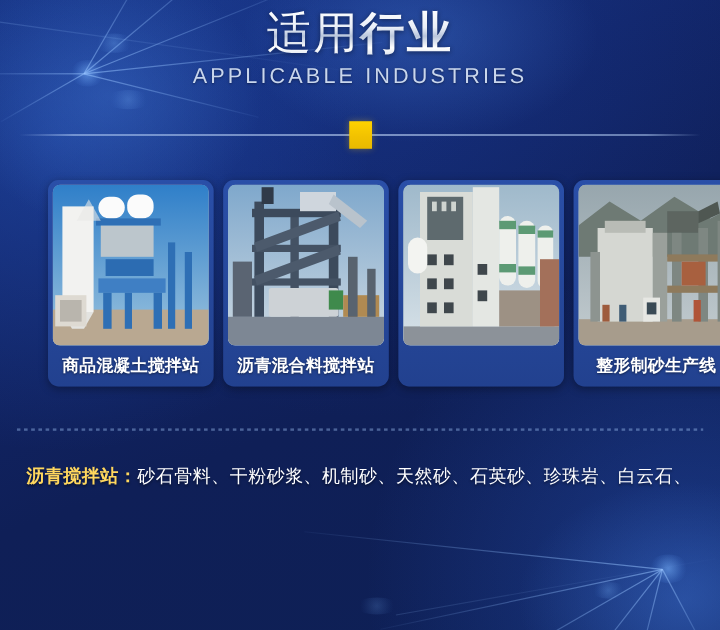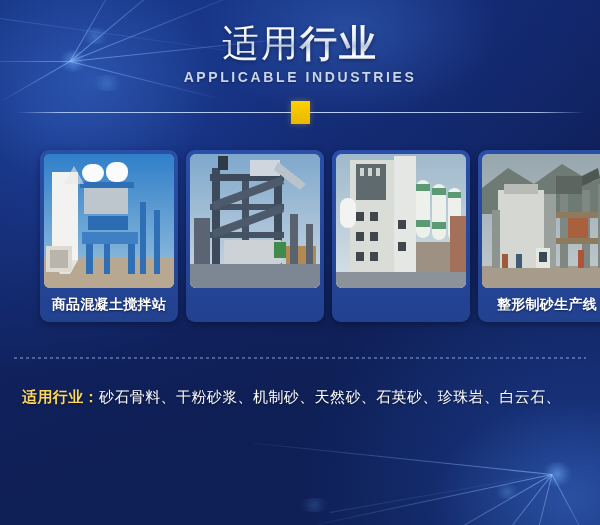--- a/index.html
+++ b/index.html
@@ -26,31 +26,31 @@
     position:absolute;height:1px;transform-origin:0 50%;
     background:linear-gradient(90deg,rgba(150,195,255,0.55),rgba(120,170,250,0.05));
   }
   .soft-glow{
     position:absolute;border-radius:50%;
     background:radial-gradient(ellipse,rgba(80,140,235,0.30) 0%,rgba(80,140,235,0) 70%);
   }
   
   .header{position:absolute;top:0;left:0;width:600px;text-align:center;z-index:4;}
   .title-cn{
-    margin-top:23px;font-size:37px;line-height:42px;letter-spacing:2px;
+    margin-top:7px;font-size:37px;line-height:42px;letter-spacing:2px;
     background:linear-gradient(180deg,#ffffff 0%,#e9eef7 38%,#b9c6dc 55%,#ffffff 78%,#cfd8e8 100%);
     -webkit-background-clip:text;background-clip:text;color:transparent;
     -webkit-text-fill-color:transparent;
     filter:drop-shadow(0 1px 2px rgba(0,0,0,.45));
     font-family:"DejaVu Sans","Liberation Sans",sans-serif;
   }
   .title-cn .t-light{font-weight:400;}
   .title-cn .t-bold{font-weight:700;}
   .title-en{
-    margin-top:4px;font-size:14px;letter-spacing:2.6px;font-weight:700;
+    margin-top:4px;font-size:18px;letter-spacing:2.6px;font-weight:400;
     color:#c9d6ec;text-shadow:0 1px 2px rgba(0,0,0,.4);
   }
   
   .divider-wrap{position:absolute;top:100px;left:0;width:600px;height:26px;z-index:4;}
   .divider-line{
     position:absolute;top:12px;left:16px;width:568px;height:1px;
     background:linear-gradient(90deg,rgba(170,200,245,0) 0%,rgba(186,212,250,.85) 8%,rgba(198,220,252,.95) 50%,rgba(186,212,250,.85) 92%,rgba(170,200,245,0) 100%);
   }
   .divider-square{
     position:absolute;left:291px;top:1px;width:19px;height:23px;
@@ -198,20 +198,21 @@
           <path d="M88 8 L116 30 L110 36 L84 16 Z" fill="#b9c3cc"></path>
           <rect x="28" y="2" width="10" height="14" fill="#2f3a49"></rect>
           <rect x="4" y="64" width="16" height="46" fill="#5a6472"></rect>
           <rect x="34" y="86" width="58" height="24" rx="2" fill="#cdd2d6"></rect>
           <rect x="84" y="88" width="12" height="16" fill="#3f8a4c"></rect>
           <rect x="96" y="92" width="30" height="18" fill="#b08a52"></rect>
           <rect x="100" y="60" width="8" height="50" fill="#58636f"></rect>
           <rect x="116" y="70" width="7" height="40" fill="#58636f"></rect>
         </svg>
       </div>
+      <div class="card-caption">沥青混合料搅拌站</div>
     </div>
 
     <div class="card">
       <div class="card-photo">
         <svg viewBox="0 0 130 134" preserveAspectRatio="none" aria-hidden="true">
           <defs>
               <linearGradient id="skyC" x1="0" y1="0" x2="0" y2="1">
                 <stop offset="0" stop-color="#9fb9cb"></stop>
                 <stop offset="1" stop-color="#d8e2e8"></stop>
               </linearGradient>
@@ -281,18 +282,18 @@
       <div class="card-caption">整形制砂生产线</div>
     </div>
 
   </div>
 
   <div class="dashed-sep"></div>
 
   <div class="specs">
     <div class="spec-row">
       <div class="spec-line">
-        <span class="spec-label">适用行业：</span><span class="spec-value">砂石骨料、干粉砂浆、机制砂、天然砂、石英砂、珍珠岩、白云石、</span>
+        <span class="spec-label">沥青搅拌站：</span><span class="spec-value">砂石骨料、干粉砂浆、机制砂、天然砂、石英砂、珍珠岩、白云石、</span>
       </div>
     </div>
   </div>
 
 </div>
 
 </body></html>

